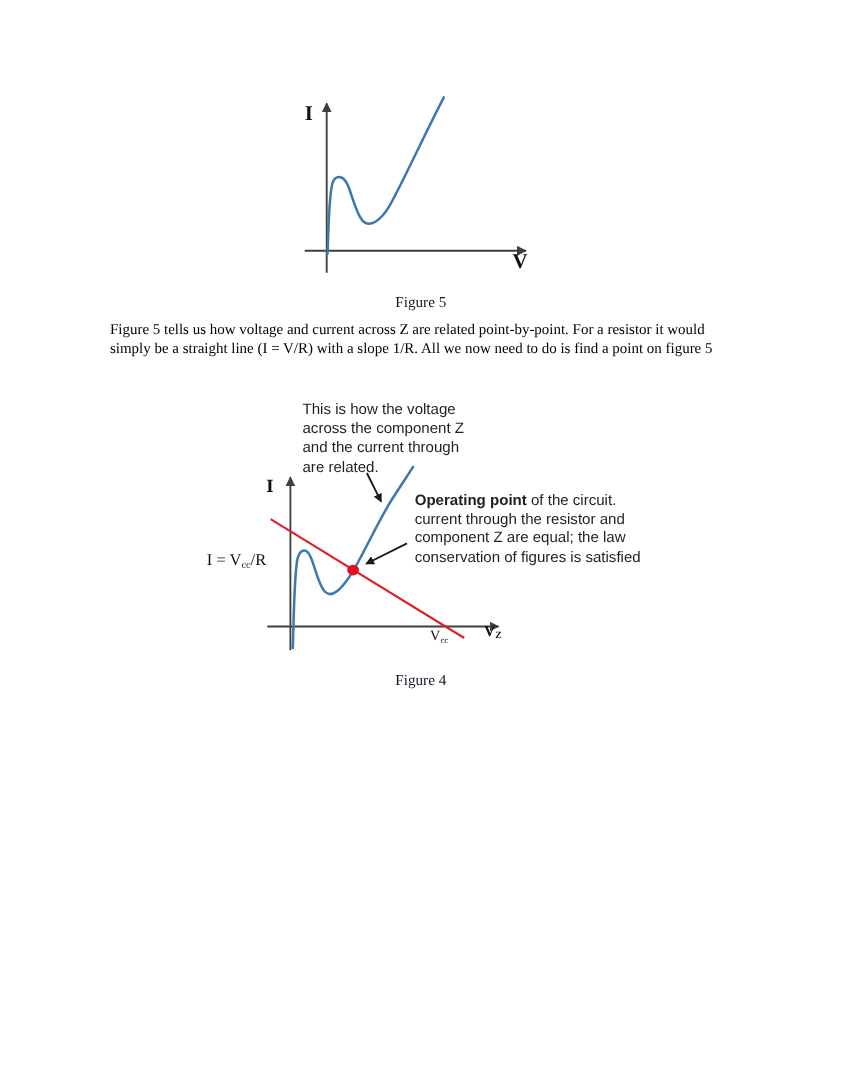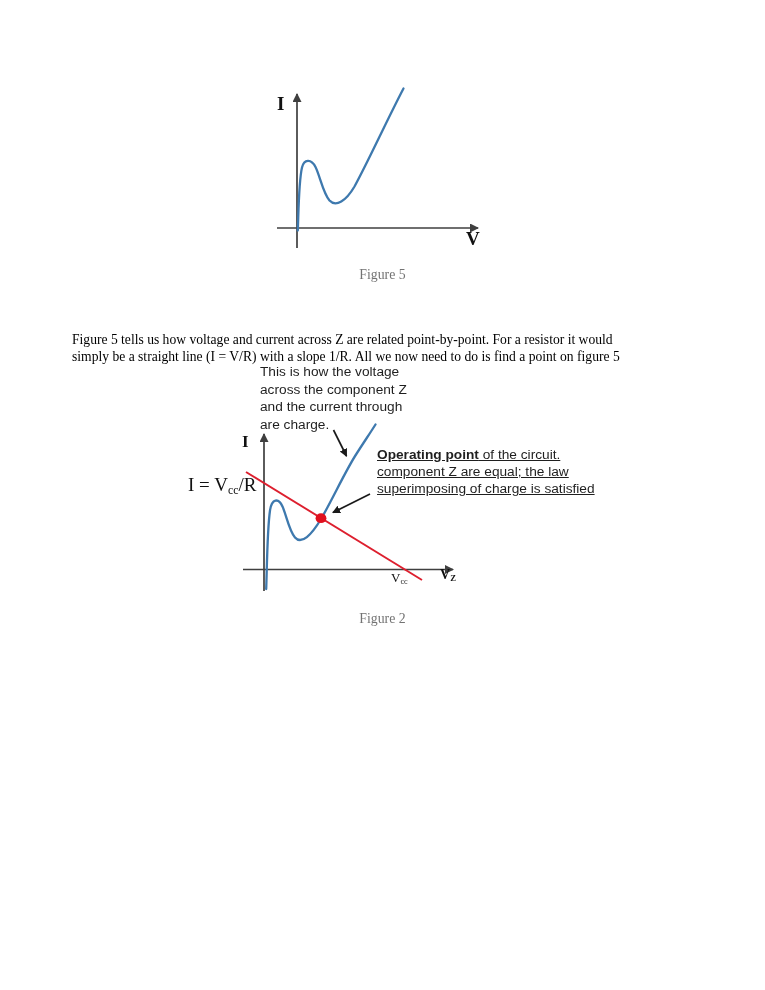--- a/index.html
+++ b/index.html
@@ -17,21 +17,21 @@
     font-size: 13.6px;
     line-height: 16.6px;
     white-space: nowrap;
     color: #000000;
   }
   .caption {
     left: 0;
     width: 765px;
     text-align: center;
     font-size: 13.8px;
-    color: #737373;
+    color: #0f172a;
   }
   .axis-label {
     font-weight: bold;
     font-family: "Liberation Serif", serif;
     color: #111111;
     white-space: nowrap;
   }
   .math-label {
     font-family: "Liberation Serif", serif;
     color: #111111;
@@ -41,21 +41,21 @@
     font-size: 0.62em;
     vertical-align: -0.28em;
   }
   .ann {
     font-family: "Liberation Sans", sans-serif;
     font-size: 13.7px;
     line-height: 17.5px;
     color: #1f1f1f;
   }
   .ann div { white-space: nowrap; }
-  .ann2 { line-height: 17.2px; text-decoration: underline; }
+  .ann2 { line-height: 17.2px; }
   svg { display: block; }
 </style>
 </head>
 <body>
 
 <div class="page">
 
   <svg class="abs" style="left:270px; top:80px;" width="220" height="175" viewBox="0 0 220 175">
     <defs>
       <marker id="ax5" markerWidth="11" markerHeight="10" refX="8" refY="4.5" orient="auto" markerUnits="userSpaceOnUse">
@@ -71,30 +71,30 @@
              C 28.6 130, 28.8 101, 32 87.5
              C 34 79.3, 41 78.2, 45.5 87
              C 50 96, 53 113, 59.5 120.5
              C 66 127.5, 76 121, 84.5 106.5
              C 97.5 83, 117 40, 133.5 8.5" fill="none" stroke-width="2.3" stroke-linecap="round" stroke="#3E79AE"></path>
   </svg>
   <div class="abs axis-label" style="left:277px; top:93px; font-size:19px;">I</div>
   <div class="abs axis-label" style="left:466px; top:228px; font-size:19px;">V</div>
   <div class="abs caption" style="top:267px;">Figure 5</div>
 
-  <div class="abs" style="left:72px; top:292px; width:620px;margin-top:40px;">
+  <div class="abs" style="left:100px; top:292px; width:620px;">
     <div class="body-line">Figure 5 tells us how voltage and current across Z are related point-by-point. For a resistor it would</div>
     <div class="body-line">simply be a straight line (I = V/R) with a slope 1/R. All we now need to do is find a point on figure 5</div>
   </div>
 
-  <div class="abs ann" style="left:260px; top:363px;">
+  <div class="abs ann" style="left:275px; top:363px;">
     <div>This is how the voltage</div>
     <div>across the component Z</div>
     <div>and the current through</div>
-    <div>are charge.</div>
+    <div>are related.</div>
   </div>
 
   <svg class="abs" style="left:185px; top:420px;" width="290" height="180" viewBox="0 0 290 180">
     <defs>
       <marker id="ax6" markerWidth="11" markerHeight="10" refX="8" refY="4.5" orient="auto" markerUnits="userSpaceOnUse">
         <path d="M0,0 L9,4.5 L0,9 Z" fill="#3F3F3F"></path>
       </marker>
       <marker id="bk6" markerWidth="10" markerHeight="9" refX="7" refY="4" orient="auto" markerUnits="userSpaceOnUse">
         <path d="M0,0 L8,4 L0,8 Z" fill="#1A1A1A"></path>
       </marker>
@@ -116,33 +116,34 @@
 
     <ellipse cx="136" cy="98.2" rx="5.4" ry="4.9" fill="#E0101E"></ellipse>
 
     <line x1="148.5" y1="10" x2="161.5" y2="36" stroke="#1A1A1A" stroke-width="1.7" marker-end="url(#bk6)"></line>
 
     <line x1="185" y1="74" x2="148" y2="92.5" stroke="#1A1A1A" stroke-width="1.7" marker-end="url(#bk6)"></line>
   </svg>
 
   <div class="abs axis-label" style="left:242px; top:432px; font-size:17px;">I</div>
 
-  <div class="abs math-label" style="left:188px; top:474px; font-size:19px;">
+  <div class="abs math-label" style="left:188px; top:502px; font-size:15px;">
     <span>I = V</span><span class="sub">cc</span><span>/R</span>
   </div>
 
   <div class="abs math-label" style="left:391px; top:570px; font-size:13px;">
     <span>V</span><span class="sub">cc</span>
   </div>
 
   <div class="abs axis-label" style="left:440px; top:567px; font-size:14px;">
     <span>V</span><span class="sub">Z</span>
   </div>
 
   <div class="abs ann ann2" style="left:377px; top:446px;">
     <div><b>Operating point</b><span> of the circuit.</span></div>
+    <div>current through the resistor and</div>
     <div>component Z are equal; the law</div>
-    <div>superimposing of charge is satisfied</div>
+    <div>conservation of figures is satisfied</div>
   </div>
 
-  <div class="abs caption" style="top:611px;">Figure 2</div>
+  <div class="abs caption" style="top:611px;">Figure 4</div>
 
 </div>
 
 </body></html>

